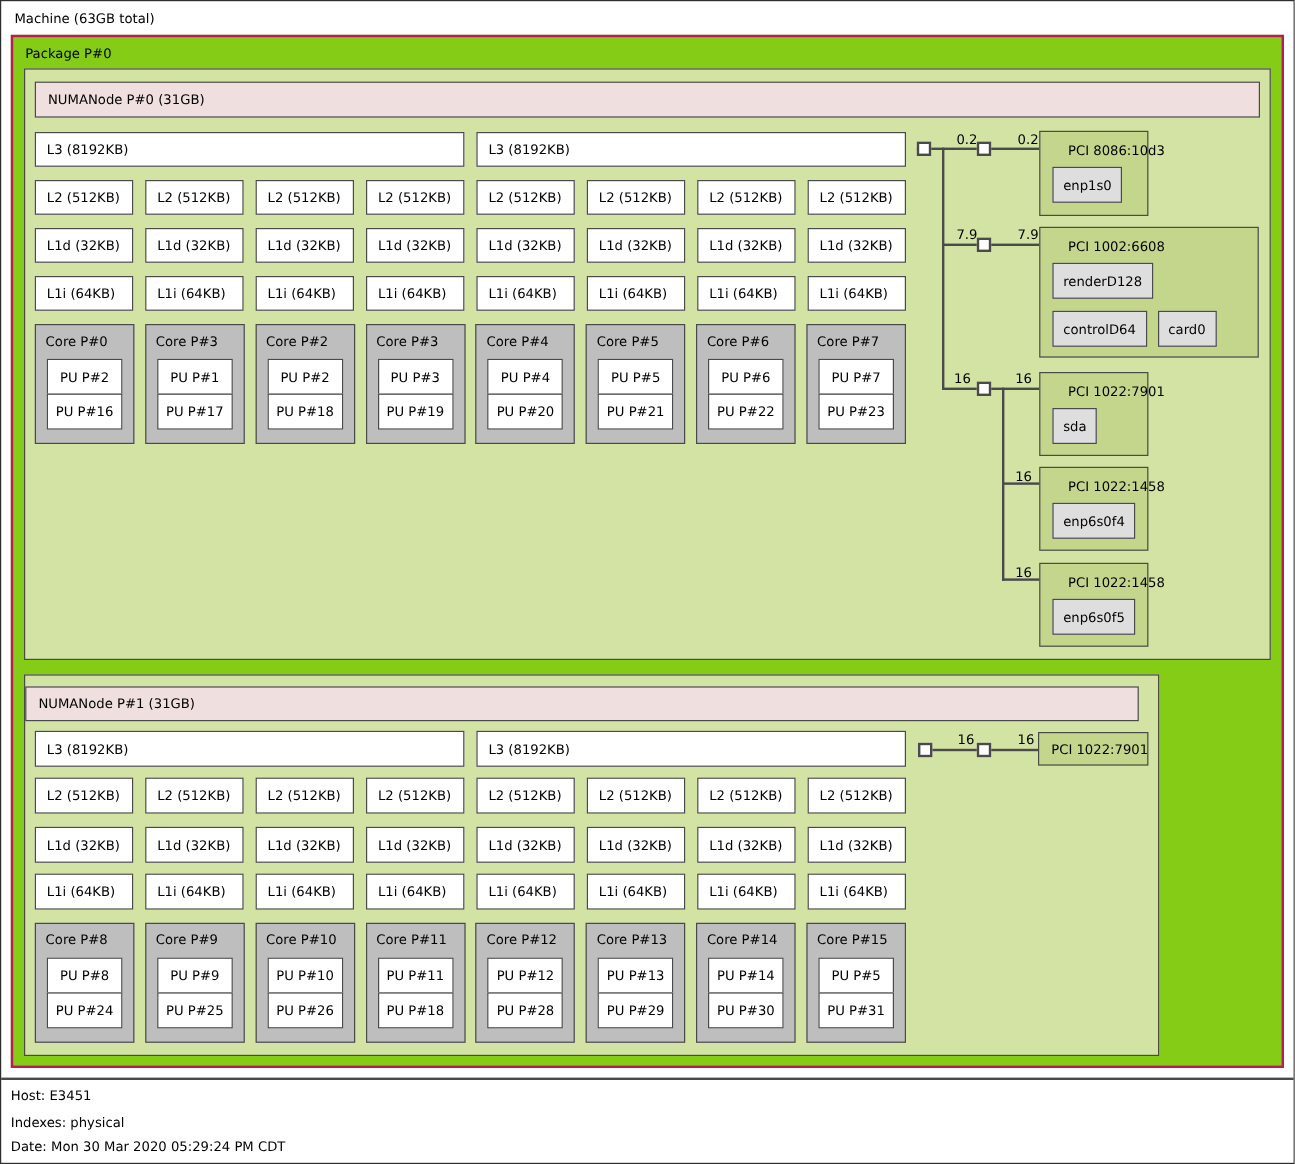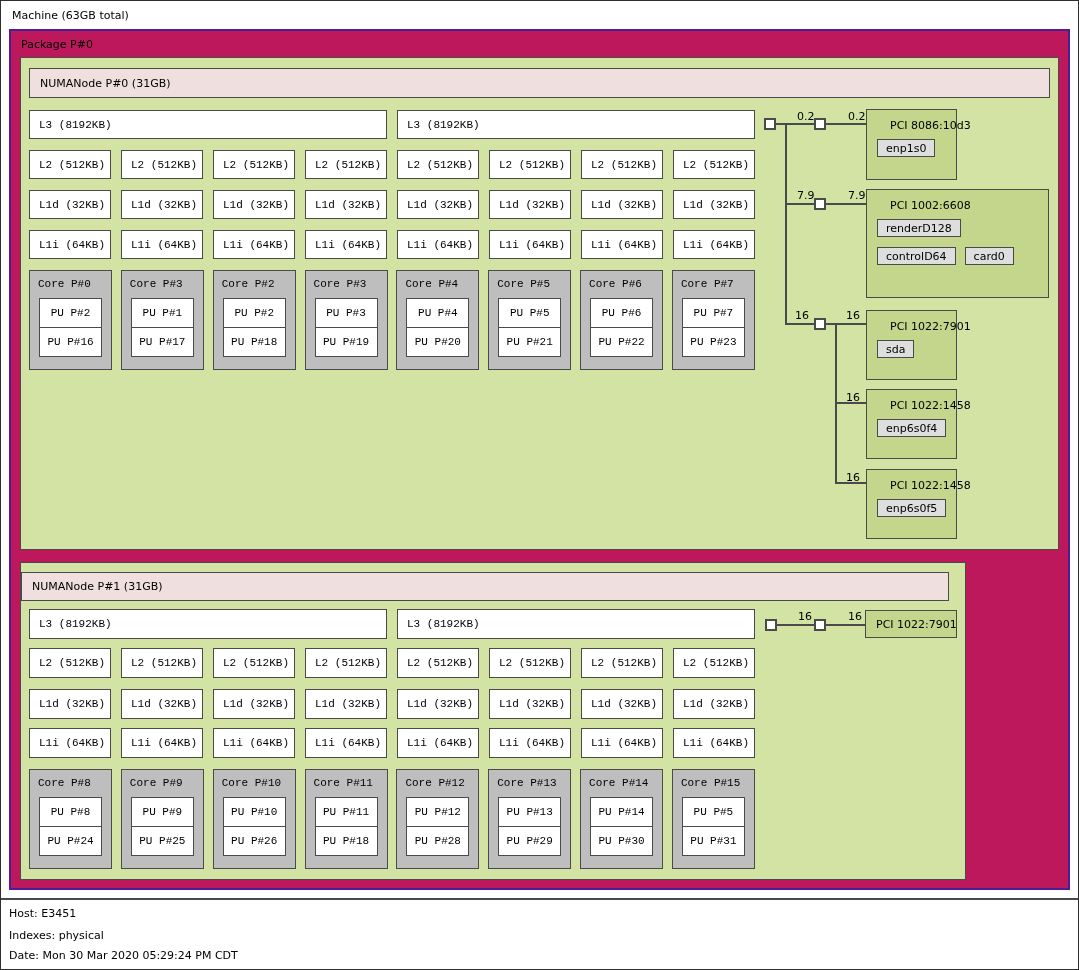--- a/index.html
+++ b/index.html
@@ -1,39 +1,39 @@
 <!DOCTYPE html>
 <html><head>
 <meta charset="utf-8">
 <style>
   html,body{margin:0;padding:0;background:#fff;}
   .canvas{position:relative;width:1079px;height:970px;box-sizing:border-box;
     background:#ffffff;border:1px solid #2e2e2e;
     font-family:"DejaVu Sans","Liberation Sans",sans-serif;font-size:11px;color:#000;}
   .toplabel{position:absolute;white-space:nowrap;}
   .package{position:absolute;left:8px;top:28px;width:1061px;height:861px;
-    background:#be185d;border:2px solid #4c1d95;box-sizing:border-box;}
+    background:#84cc16;border:2px solid #be185d;box-sizing:border-box;}
   .numa{position:absolute;background:#d2e3a4;border:1px solid #4a4a4a;box-sizing:border-box;}
   .nbar{position:absolute;background:#efdfde;border:1px solid #4a4a4a;box-sizing:border-box;
     display:flex;align-items:center;padding-left:10px;white-space:nowrap;}
-  .row{position:absolute;left:8px;width:726px;height:29px;display:flex;justify-content:space-between;font-family:Liberation Mono, monospace;}
+  .row{position:absolute;left:8px;width:726px;height:29px;display:flex;justify-content:space-between;}
   .cache{width:82px;background:#ffffff;border:1px solid #4a4a4a;box-sizing:border-box;
     display:flex;align-items:center;padding-left:9px;white-space:nowrap;}
   .l3row .cache{width:358px;}
   .corerow{height:124px;}
   .core{width:83px;height:100px;background:#bebebe;border:1px solid #4a4a4a;box-sizing:border-box;}
   .clabel{padding:7px 0 0 8px;white-space:nowrap;}
   .pus{width:63px;margin:8px auto 0 auto;}
   .pu{width:63px;height:30px;background:#ffffff;border:1px solid #4a4a4a;box-sizing:border-box;
     display:flex;align-items:center;justify-content:center;white-space:nowrap;}
   .pu2{margin-top:-1px;}
   .pcibox{position:absolute;background:#c3d68c;border:1px solid #4a4a4a;box-sizing:border-box;}
   .pcilabel{padding:9px 0 0 23px;white-space:nowrap;}
   .devrow{display:flex;flex-wrap:wrap;gap:10px 9px;margin:7px 10px 0 10px;}
-  .dev{height:18px;padding:0 8px;background:#dedede;border:1px solid #4a4a4a;box-sizing:border-box;
+  .dev{height:30px;padding:0 8px;background:#dedede;border:1px solid #4a4a4a;box-sizing:border-box;
     display:flex;align-items:center;justify-content:center;white-space:nowrap;text-align:right;}
   .nochild .pcilabel{padding:7px 0 0 10px;}
   .hline{position:absolute;height:2px;background:#4a4a4a;}
   .vline{position:absolute;width:2px;background:#4a4a4a;}
   .sq{position:absolute;width:12px;height:12px;background:#ffffff;border:2px solid #4a4a4a;box-sizing:border-box;}
   .speed{position:absolute;line-height:13px;white-space:nowrap;}
   .sep{position:absolute;left:0;top:897px;width:1077px;height:2px;background:#4a4a4a;}
   .legendline{position:absolute;white-space:nowrap;}
 </style>
 </head>

